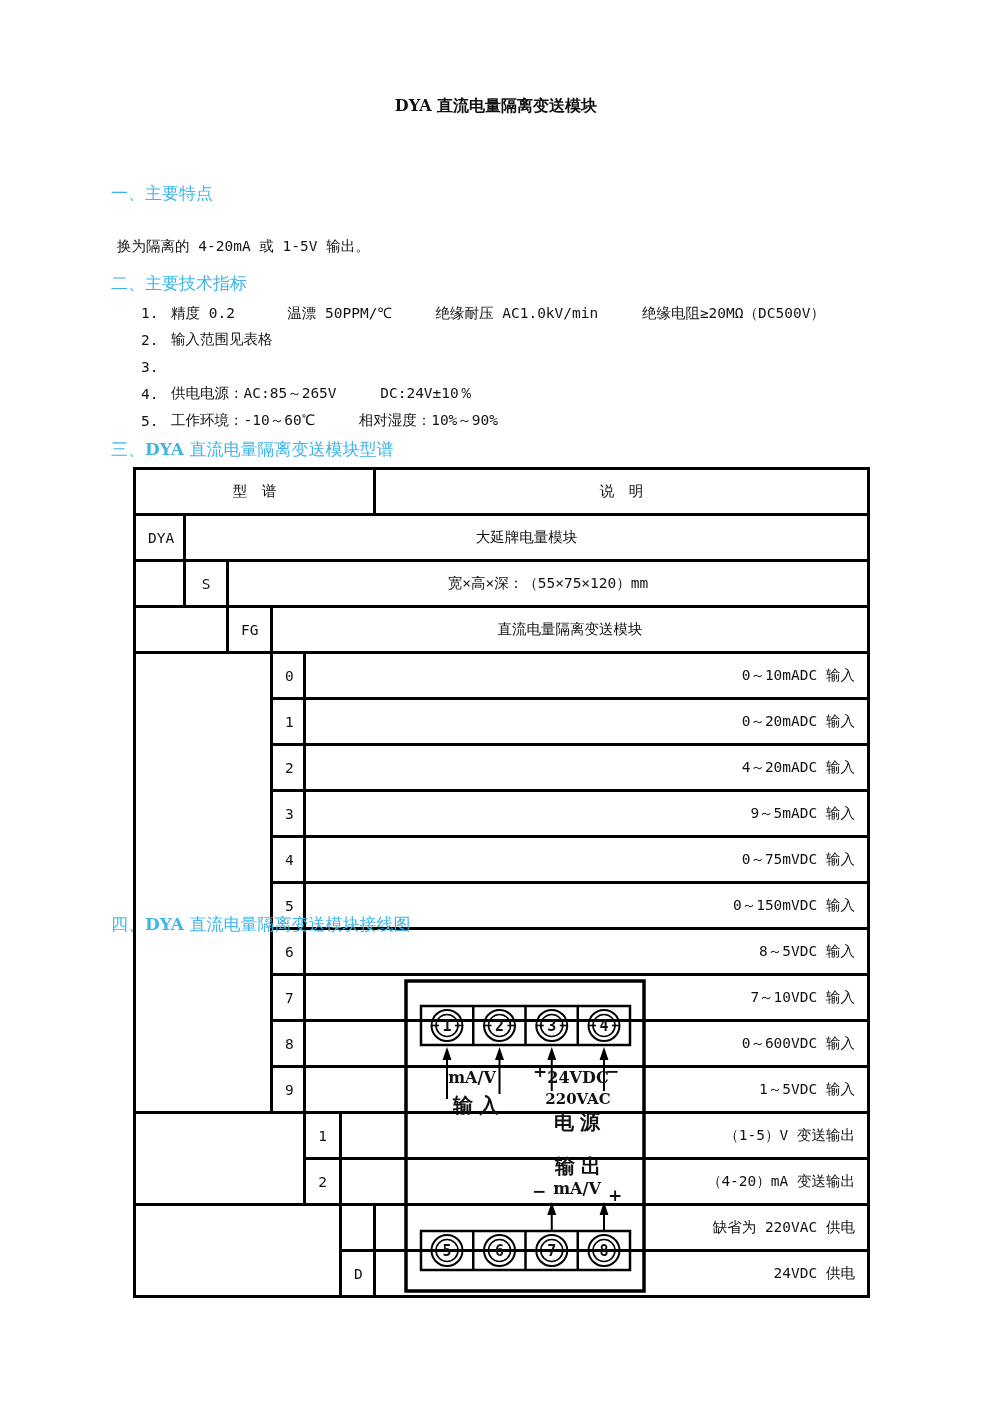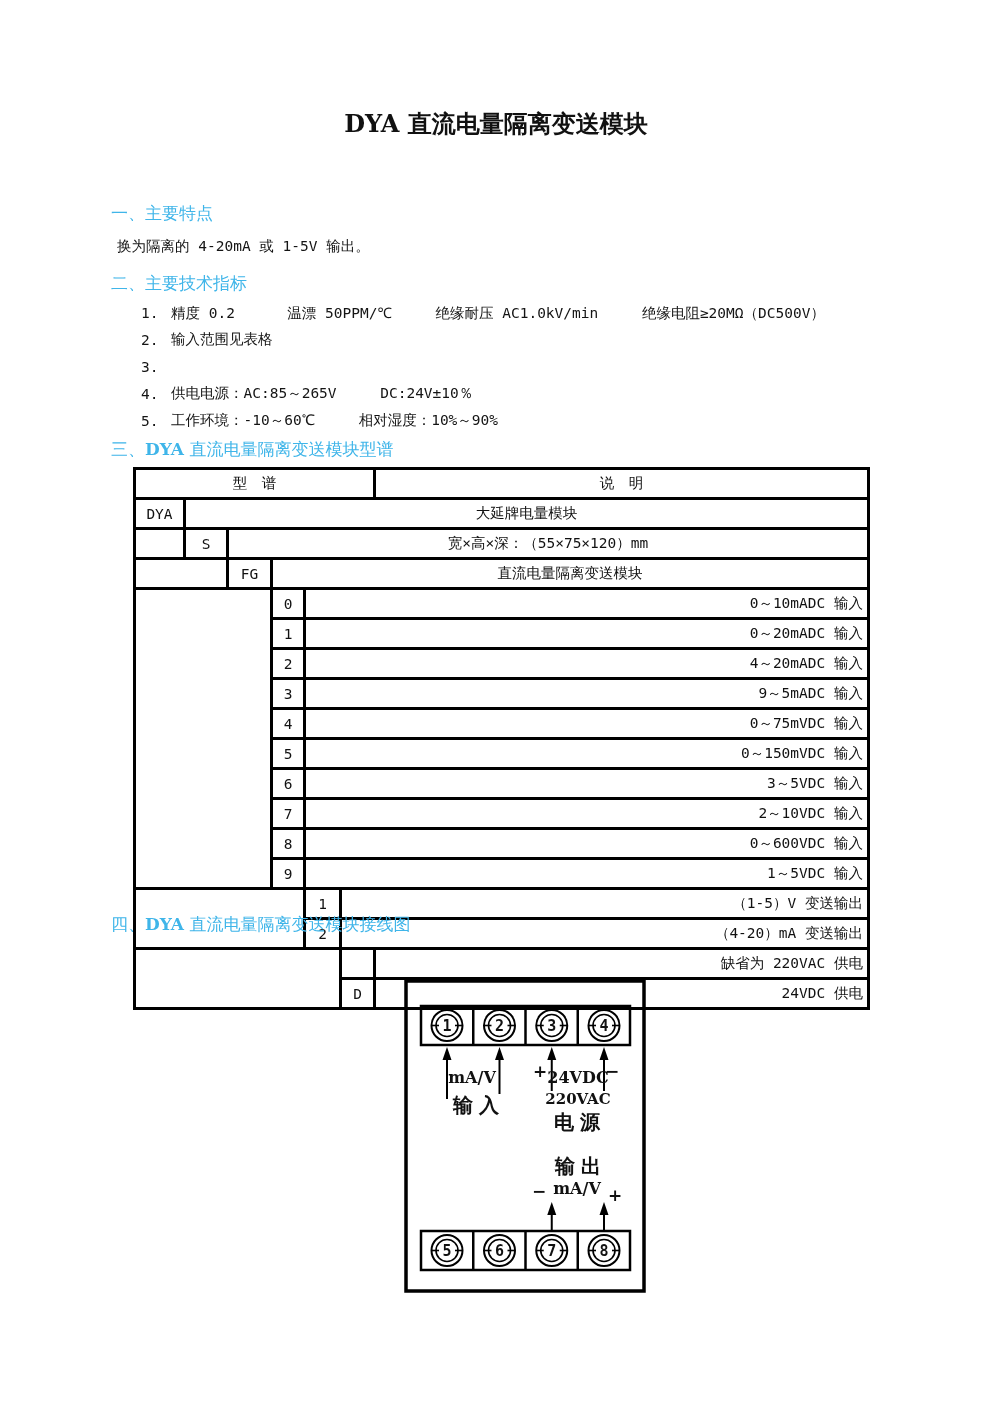--- a/index.html
+++ b/index.html
@@ -9,25 +9,25 @@
     width: 992px;
     height: 1403px;
     background: #ffffff;
     font-family: "DejaVu Sans", "Liberation Sans", sans-serif;
     color: #1a1a1a;
     overflow: hidden;
   }
   
   .doc-title {
     position: absolute;
-    top: 108px; left: 0; width: 100%;
+    top: 96px; left: 0; width: 100%;
     text-align: center;
     font-family: "DejaVu Serif", "Liberation Serif", serif;
     font-weight: bold;
-    font-size: 24px;
+    font-size: 16px;
     color: #111;
   }
   
   .sec-heading {
     position: absolute;
     left: 111px;
     font-family: "DejaVu Serif", "Liberation Serif", serif;
     font-size: 17px;
     color: #3fb5e9;
     white-space: pre;
@@ -59,21 +59,21 @@
     border-collapse: collapse;
     table-layout: fixed;
     width: 737px;
   }
   table.model-table td {
     border: 3px solid #000;
     height: 23.4px;
     font-family: "DejaVu Sans Mono", "Liberation Mono", monospace;
     font-size: 14.5px;
     color: #111;
-    padding: 4px;
+    padding: 12px;
     vertical-align: middle;
     overflow: hidden;
     white-space: pre;
   }
   td.code { text-align: center; }
   td.center { text-align: center; }
   td.left { text-align: right; padding-left: 8px; }
   
   .diagram { position: absolute; left: 404px; top: 979px; }
   .dg-text {
@@ -87,21 +87,21 @@
   .dg-sign { font-size: 17px; }
   .term-num { font-size: 15px; font-weight: bold; font-family: "DejaVu Sans Mono", "Liberation Mono", monospace; fill: #111; }
 </style>
 </head>
 <body>
 
 <div class="page">
 
   <div class="doc-title">DYA 直流电量隔离变送模块</div>
 
-  <div class="sec-heading" style="top:182px;margin-top:20px;">一、主要特点</div>
+  <div class="sec-heading" style="top:182px;">一、主要特点</div>
   <div class="body-line" style="left:117px; top:237px;">换为隔离的 4-20mA 或 1-5V 输出。</div>
 
   <div class="sec-heading" style="top:272px;font-family:Liberation Mono, monospace;">二、主要技术指标</div>
   <div class="spec-list">
     <div class="spec-item">
       <span class="num">1.</span>
       <span class="txt">精度 0.2      温漂 50PPM/℃     绝缘耐压 AC1.0kV/min     绝缘电阻≥20MΩ（DC500V）</span>
     </div>
     <div class="spec-item">
       <span class="num">2.</span>
@@ -172,25 +172,25 @@
       <tr>
         <td class="code">4</td>
         <td colspan="3" class="left">0～75mVDC 输入</td>
       </tr>
       <tr>
         <td class="code">5</td>
         <td colspan="3" class="left">0～150mVDC 输入</td>
       </tr>
       <tr>
         <td class="code">6</td>
-        <td colspan="3" class="left">3～5VDC 输入</td>
+        <td colspan="3" class="left">8～5VDC 输入</td>
       </tr>
       <tr>
         <td class="code">7</td>
-        <td colspan="3" class="left">2～10VDC 输入</td>
+        <td colspan="3" class="left">7～10VDC 输入</td>
       </tr>
       <tr>
         <td class="code">8</td>
         <td colspan="3" class="left">0～600VDC 输入</td>
       </tr>
       <tr>
         <td class="code">9</td>
         <td colspan="3" class="left">1～5VDC 输入</td>
       </tr>
       <tr>

